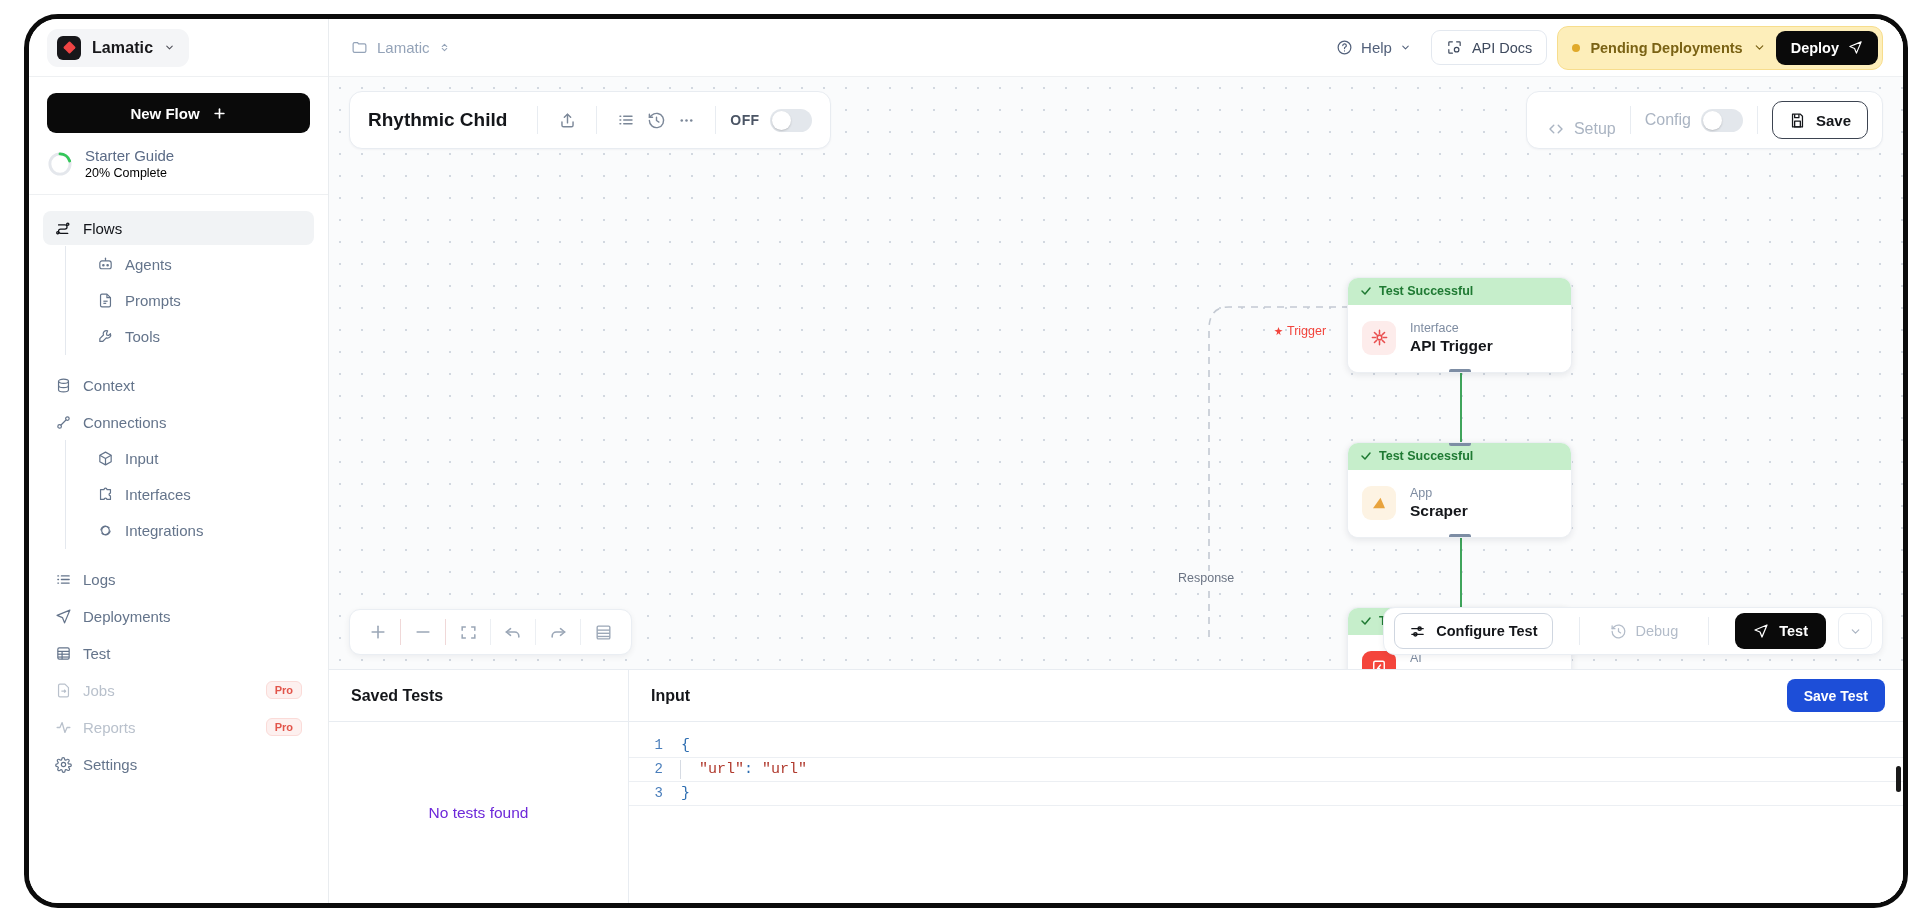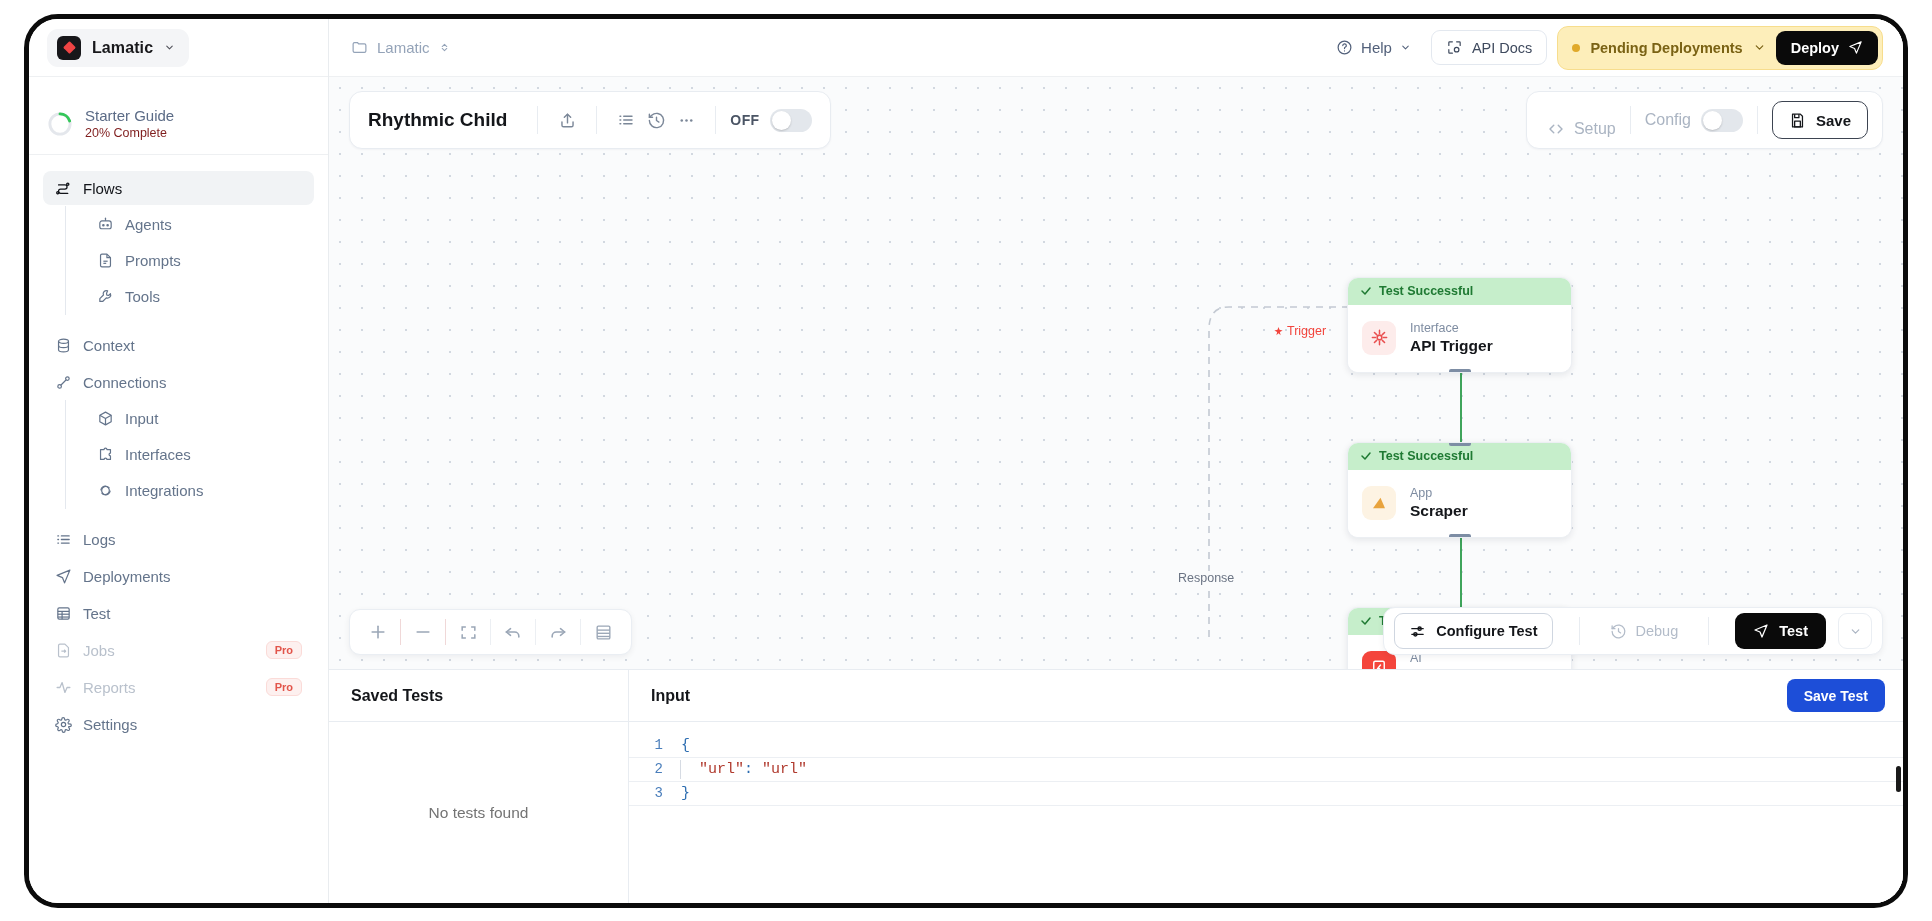--- a/index.html
+++ b/index.html
@@ -70,21 +70,21 @@
     font-family: "Liberation Sans", sans-serif;
   }
   .starter {
     margin-top: 14px;
     display: flex; align-items: center; gap: 12px;
     cursor: pointer;
   }
   .ring { width: 26px; height: 26px; flex: none; }
   .starter-text { display: flex; flex-direction: column; gap: 2px; }
   .starter-title { font-size: 15px; color: #5c6craft; color: #5b6b86; }
-  .starter-sub { font-size: 12.5px; color: #7f1d1d; }
+  .starter-sub { font-size: 12.5px; color: #000000; }
 
   nav { padding: 16px 14px 16px; flex: 1 1 auto; overflow: hidden; }
   .nav-item {
     height: 34px;
     display: flex; align-items: center; gap: 11px;
     padding: 0 12px;
     border-radius: 8px;
     color: #64748b;
     font-size: 15px;
     cursor: pointer;
@@ -284,21 +284,21 @@
     border-right: 1px solid #e8ecf1;
     display: flex; flex-direction: column;
   }
   .panel-head {
     height: 52px; flex: 0 0 52px;
     display: flex; align-items: center;
     padding: 0 22px;
     border-bottom: 1px solid #e8ecf1;
     font-size: 16px; font-weight: 600; color: #14161a;
   }
-  .empty-msg { flex:1 1 auto; display:flex; align-items:center; justify-content:center; color:#737373; font-size:15.5px; }
+  .empty-msg { flex:1 1 auto; display:flex; align-items:center; justify-content:center; color:#6d28d9; font-size:15.5px; }
   #input-col { flex: 1 1 auto; display:flex; flex-direction: column; min-width: 0; }
   .input-head { position: relative; }
   .save-test-btn {
     position: absolute; right: 18px; top: 9px;
     background: #1d4ed8; color: #fff; border: none;
     border-radius: 8px; height: 33px; padding: 0 17px;
     font-size: 14px; font-weight: 600; cursor: pointer;
     font-family: "Liberation Sans", sans-serif;
   }
   .code-area { flex:1 1 auto; padding: 12px 0 0; position: relative; overflow: hidden; }
@@ -327,20 +327,27 @@
             <i></i>
           </span>
         <span class="org-name">Lamatic</span>
         <svg class="caret" viewBox="0 0 24 24" fill="none" stroke="currentColor" stroke-width="2.4" stroke-linecap="round" stroke-linejoin="round">
             <polyline points="6 9 12 15 18 9"></polyline>
           </svg>
       </div>
     </div>
 
     <div class="side-block">
+      <button class="new-flow-btn">
+        <span>New Flow</span>
+        <svg width="15" height="15" viewBox="0 0 24 24" fill="none" stroke="currentColor" stroke-width="2.6" stroke-linecap="round">
+            <line x1="12" y1="5" x2="12" y2="19"></line>
+            <line x1="5" y1="12" x2="19" y2="12"></line>
+          </svg>
+      </button>
 
       <div class="starter">
         <svg class="ring" viewBox="0 0 36 36">
           <circle cx="18" cy="18" r="14" fill="none" stroke="#e4e7ec" stroke-width="4"></circle>
           <circle cx="18" cy="18" r="14" fill="none" stroke="#34c759" stroke-width="4" stroke-linecap="round" stroke-dasharray="17.6 70.4" transform="rotate(-90 18 18)"></circle>
         </svg>
         <span class="starter-text">
           <span class="starter-title">Starter Guide</span>
           <span class="starter-sub">20% Complete</span>
         </span>

